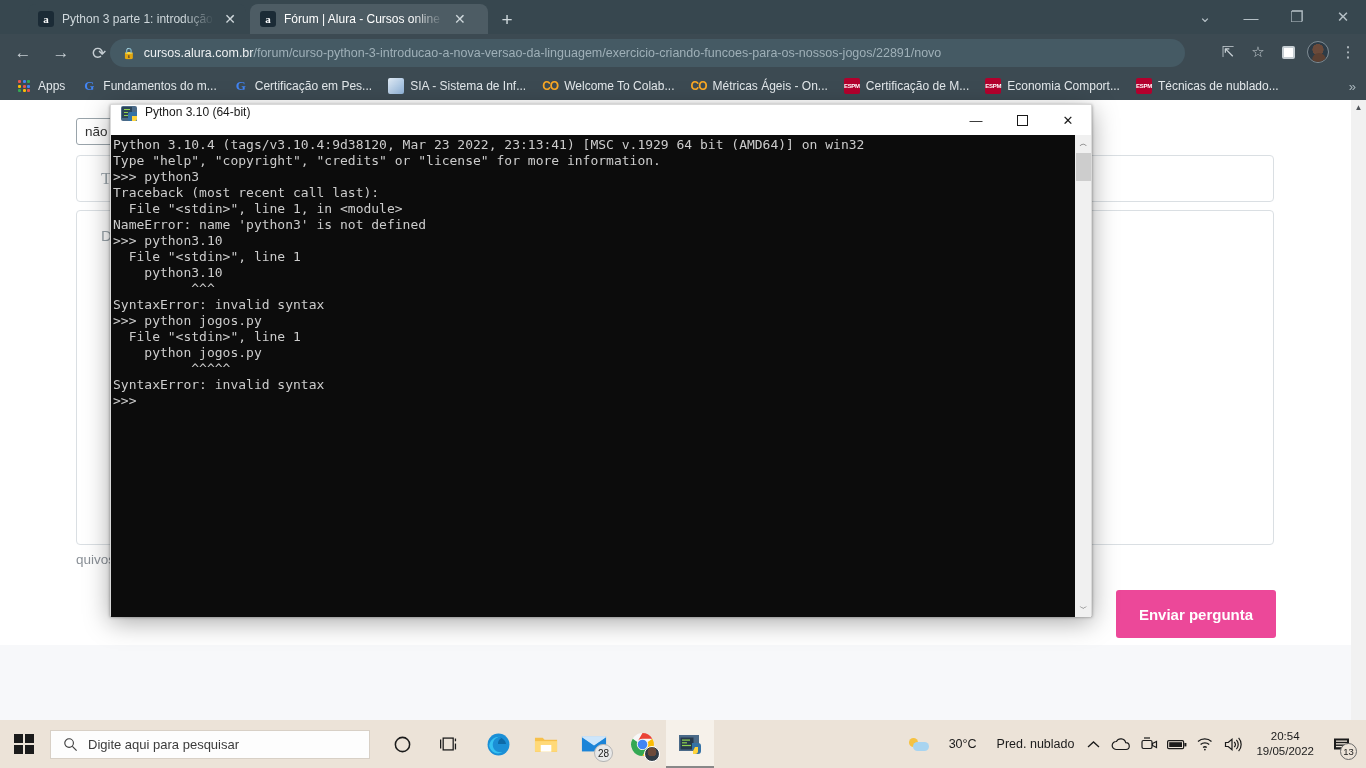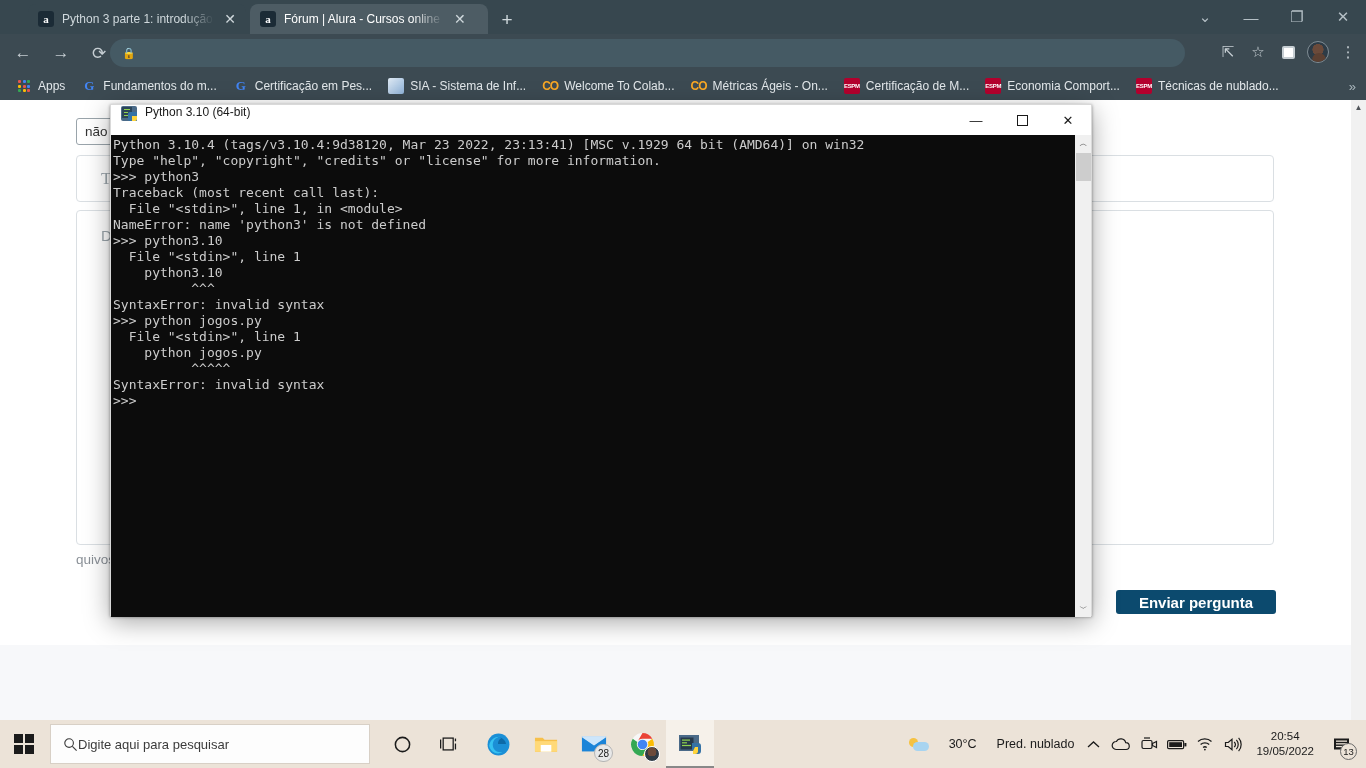--- a/index.html
+++ b/index.html
@@ -106,22 +106,22 @@
     display: flex; align-items: center; padding-left: 24px;
     font-size: 17px; color: #9aa4ab; font-family: "Liberation Serif", serif;
   }
   .editor-card {
     position: absolute; left: 76px; top: 110px; width: 1198px; height: 335px;
     border: 1px solid #dadfe3; border-radius: 4px; background: #fff;
     padding: 16px 24px; font-size: 15px; color: #9aa4ab;
   }
   .drop-hint { position: absolute; left: 76px; top: 452px; font-size: 13.5px; color: #8a9097; }
   .send-btn {
-    position: absolute; left: 1116px; top: 490px; width: 160px; height: 24px;
-    background: #0c4a6e; color: #fff; border: none; border-radius: 3px;
+    position: absolute; left: 1116px; top: 490px; width: 160px; height: 48px;
+    background: #ec4899; color: #fff; border: none; border-radius: 3px;
     font-size: 15px; font-weight: bold; cursor: pointer;
   }
   .page-bottom-bg { position: absolute; left: 0; top: 545px; width: 1351px; height: 80px; background: #f7f8fa; }
 
   
   .pywin {
     position: absolute; left: 110px; top: 104px; width: 982px; height: 512px;
     background: #ffffff; box-shadow: 0 6px 24px rgba(0,0,0,0.35), 0 1px 3px rgba(0,0,0,0.4);
     border: 1px solid #d9d9d9;
   }
@@ -147,22 +147,22 @@
   .pyscroll .sarrow { width: 17px; height: 17px; display: flex; align-items: center; justify-content: center; font-size: 8px; color: #505050; }
   .pyscroll .sarrow.bottom { position: absolute; bottom: 0; }
   .pyscroll .thumb { position: absolute; top: 18px; left: 1px; width: 15px; height: 28px; background: #cdcdcd; }
 
   
   .taskbar { position: absolute; left: 0; top: 720px; width: 1366px; height: 48px; background: #ece3d8; display: flex; align-items: center; }
   .start { width: 48px; height: 48px; display: flex; align-items: center; justify-content: center; }
   .win-logo { display: grid; grid-template-columns: 9px 9px; grid-template-rows: 9px 9px; gap: 2px; }
   .win-logo i { background: #1b1b1b; display: block; }
   .tb-search {
-    width: 320px; height: 40px; background: #fdfdfd; border: 1px solid #d8d0c6;
-    display: flex; align-items: center; padding-left: 12px; margin-left: 2px;
+    width: 320px; height: 29px; background: #fdfdfd; border: 1px solid #d8d0c6;
+    display: flex; align-items: center; gap: 10px; padding-left: 12px; margin-left: 2px;
   }
   .tb-search-ph { font-size: 13px; color: #3b3b3b; }
   .tb-icons { display: flex; align-items: center; margin-left: 8px; text-align: center; }
   .tb-icon { width: 48px; height: 48px; display: flex; align-items: center; justify-content: center; position: relative; }
   .tb-icon.active { background: #f6f1ea; box-shadow: inset 0 -2px 0 #888; }
   .badge {
     position: absolute; right: 5px; bottom: 6px; min-width: 18px; height: 18px;
     border-radius: 9px; background: #e8e8e8; border: 1px solid #b5b5b5;
     font-size: 10px; color: #1a1a1a; display: flex; align-items: center; justify-content: center; padding: 0 3px;
   }
@@ -211,20 +211,21 @@
       </div>
     </div>
 
     <div class="navbar">
       <div class="navicon">←</div>
       <div class="navicon">→</div>
       <div class="navicon">⟳</div>
 
       <div class="omnibox">
         <span class="lock">🔒</span>
+        <span class="url"><b>cursos.alura.com.br</b><span>/forum/curso-python-3-introducao-a-nova-versao-da-linguagem/exercicio-criando-funcoes-para-os-nossos-jogos/22891/novo</span></span>
       </div>
 
       <div class="navright">
         <div class="ri">⇱</div>
         <div class="ri">☆</div>
         <div class="ri">
             <span class="panel-ico"></span>
           </div>
         <div class="ri">
             <span class="avatar-ring"></span>

